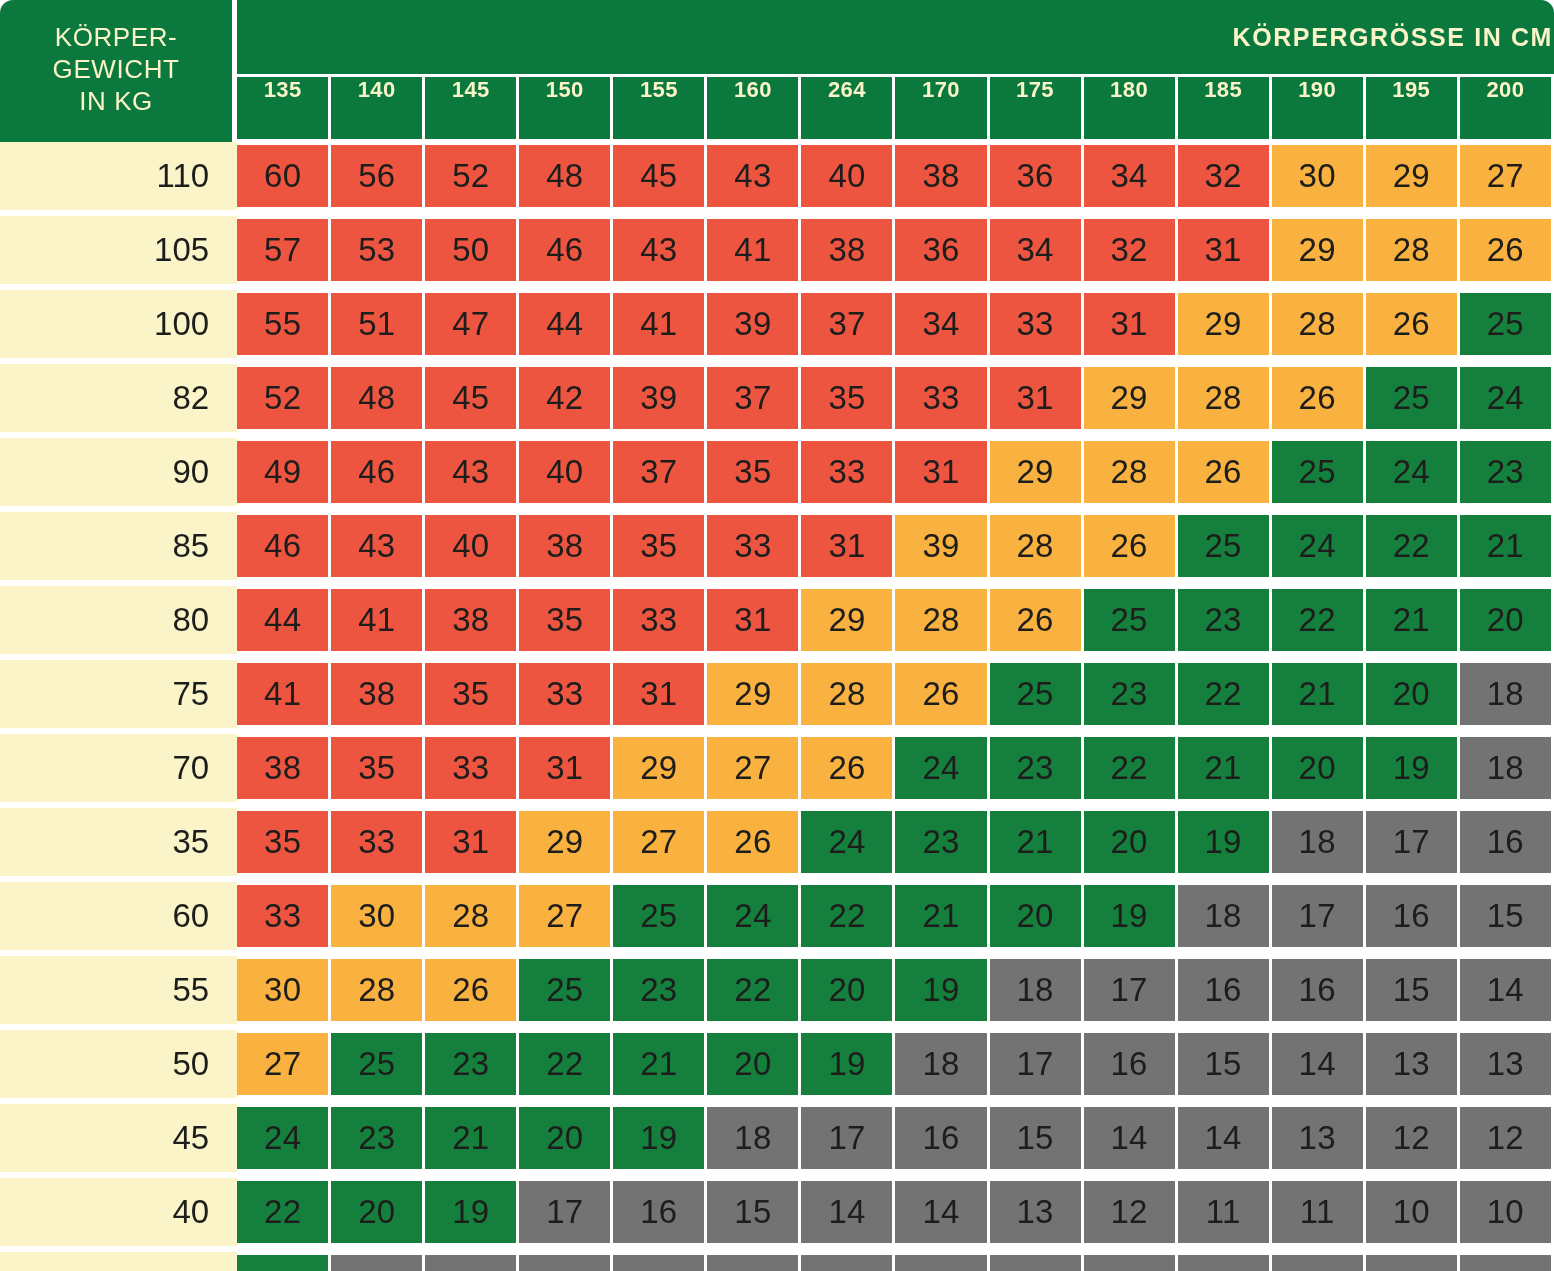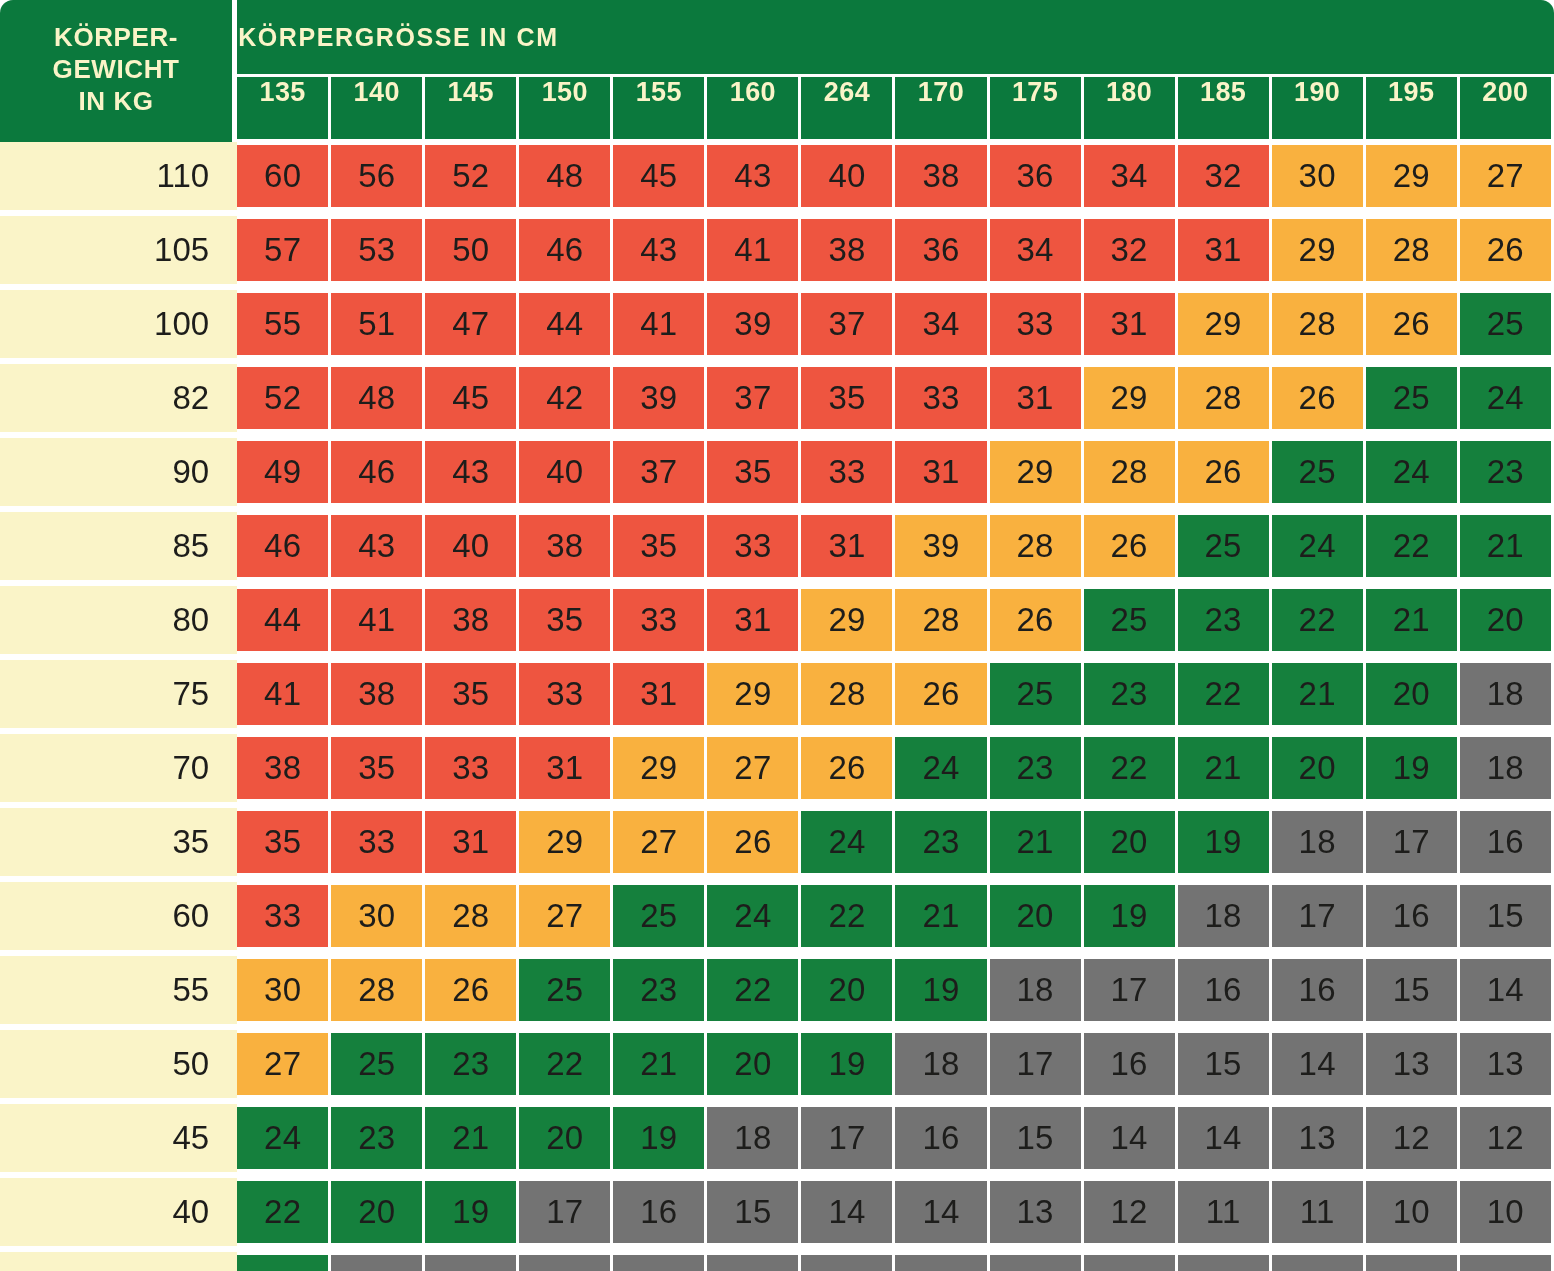--- a/index.html
+++ b/index.html
@@ -17,21 +17,21 @@
     width: 1554px;
     height: 1271px;
     border-collapse: separate;
     border-spacing: 0;
     table-layout: fixed;
   }
   
   .corner-head {
     background: #0B793D;
     color: #FAF4C8;
-    font-weight: bold;
+    font-weight: normal;
     font-size: 26px;
     line-height: 1.22;
     letter-spacing: 0.6px;
     text-align: center;
     vertical-align: middle;
     border-top-left-radius: 13px;
     padding: 4px 6px 6px 6px;
     width: 232px;
   }
   .top-head {
@@ -41,31 +41,31 @@
     font-size: 25px;
     letter-spacing: 1.6px;
     text-align: center;
     vertical-align: middle;
     height: 72px;
     border-top-right-radius: 13px;
   }
   .top-head-wrap {
     display: block;
     width: 100%;
-    text-align: left;
+    text-align: right;
   }
   .sub-head-row td {
     padding: 0 3px 0 0;
     height: 68px;
   }
   .sub-head-cell {
     background: #0B793D;
     color: #FAF4C8;
     font-weight: bold;
-    font-size: 27px;
+    font-size: 22px;
     letter-spacing: 0.4px;
     text-align: center;
     vertical-align: middle;
     height: 62px;
   }
   .gap-col { width: 5px; background: #ffffff; padding: 0; }
 
   
   .wt-label {
     background: #FAF4C8;

